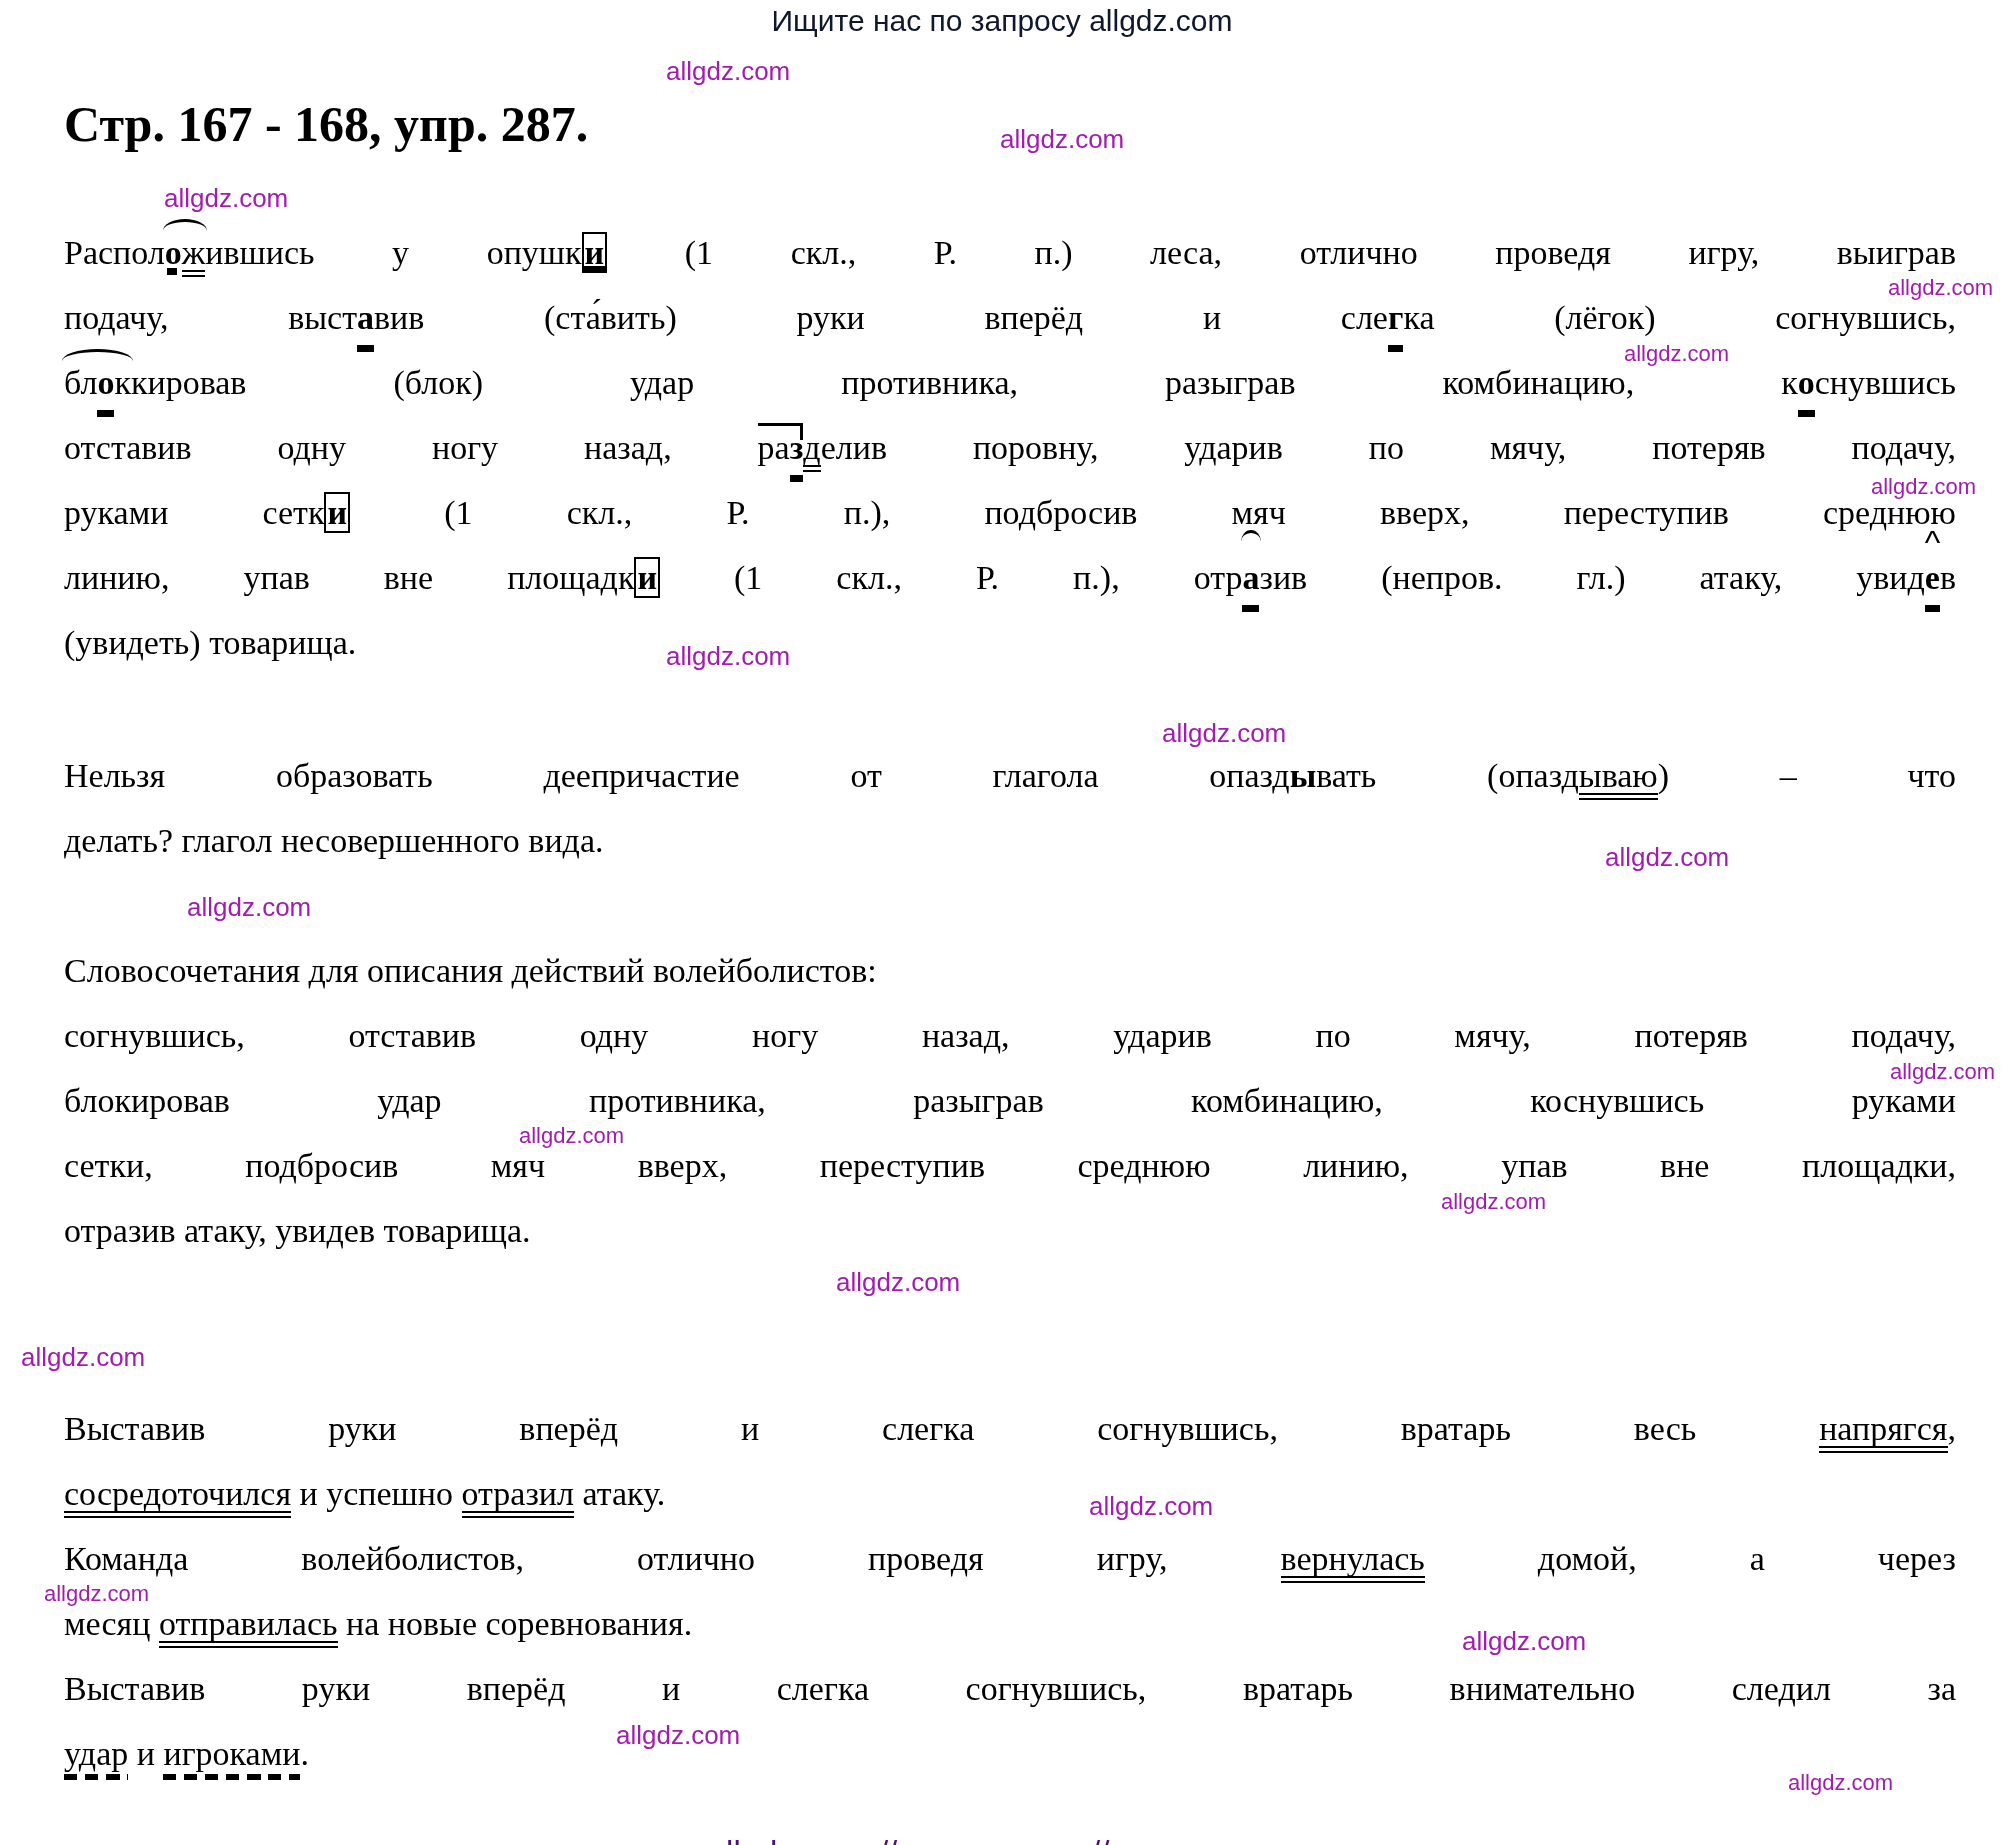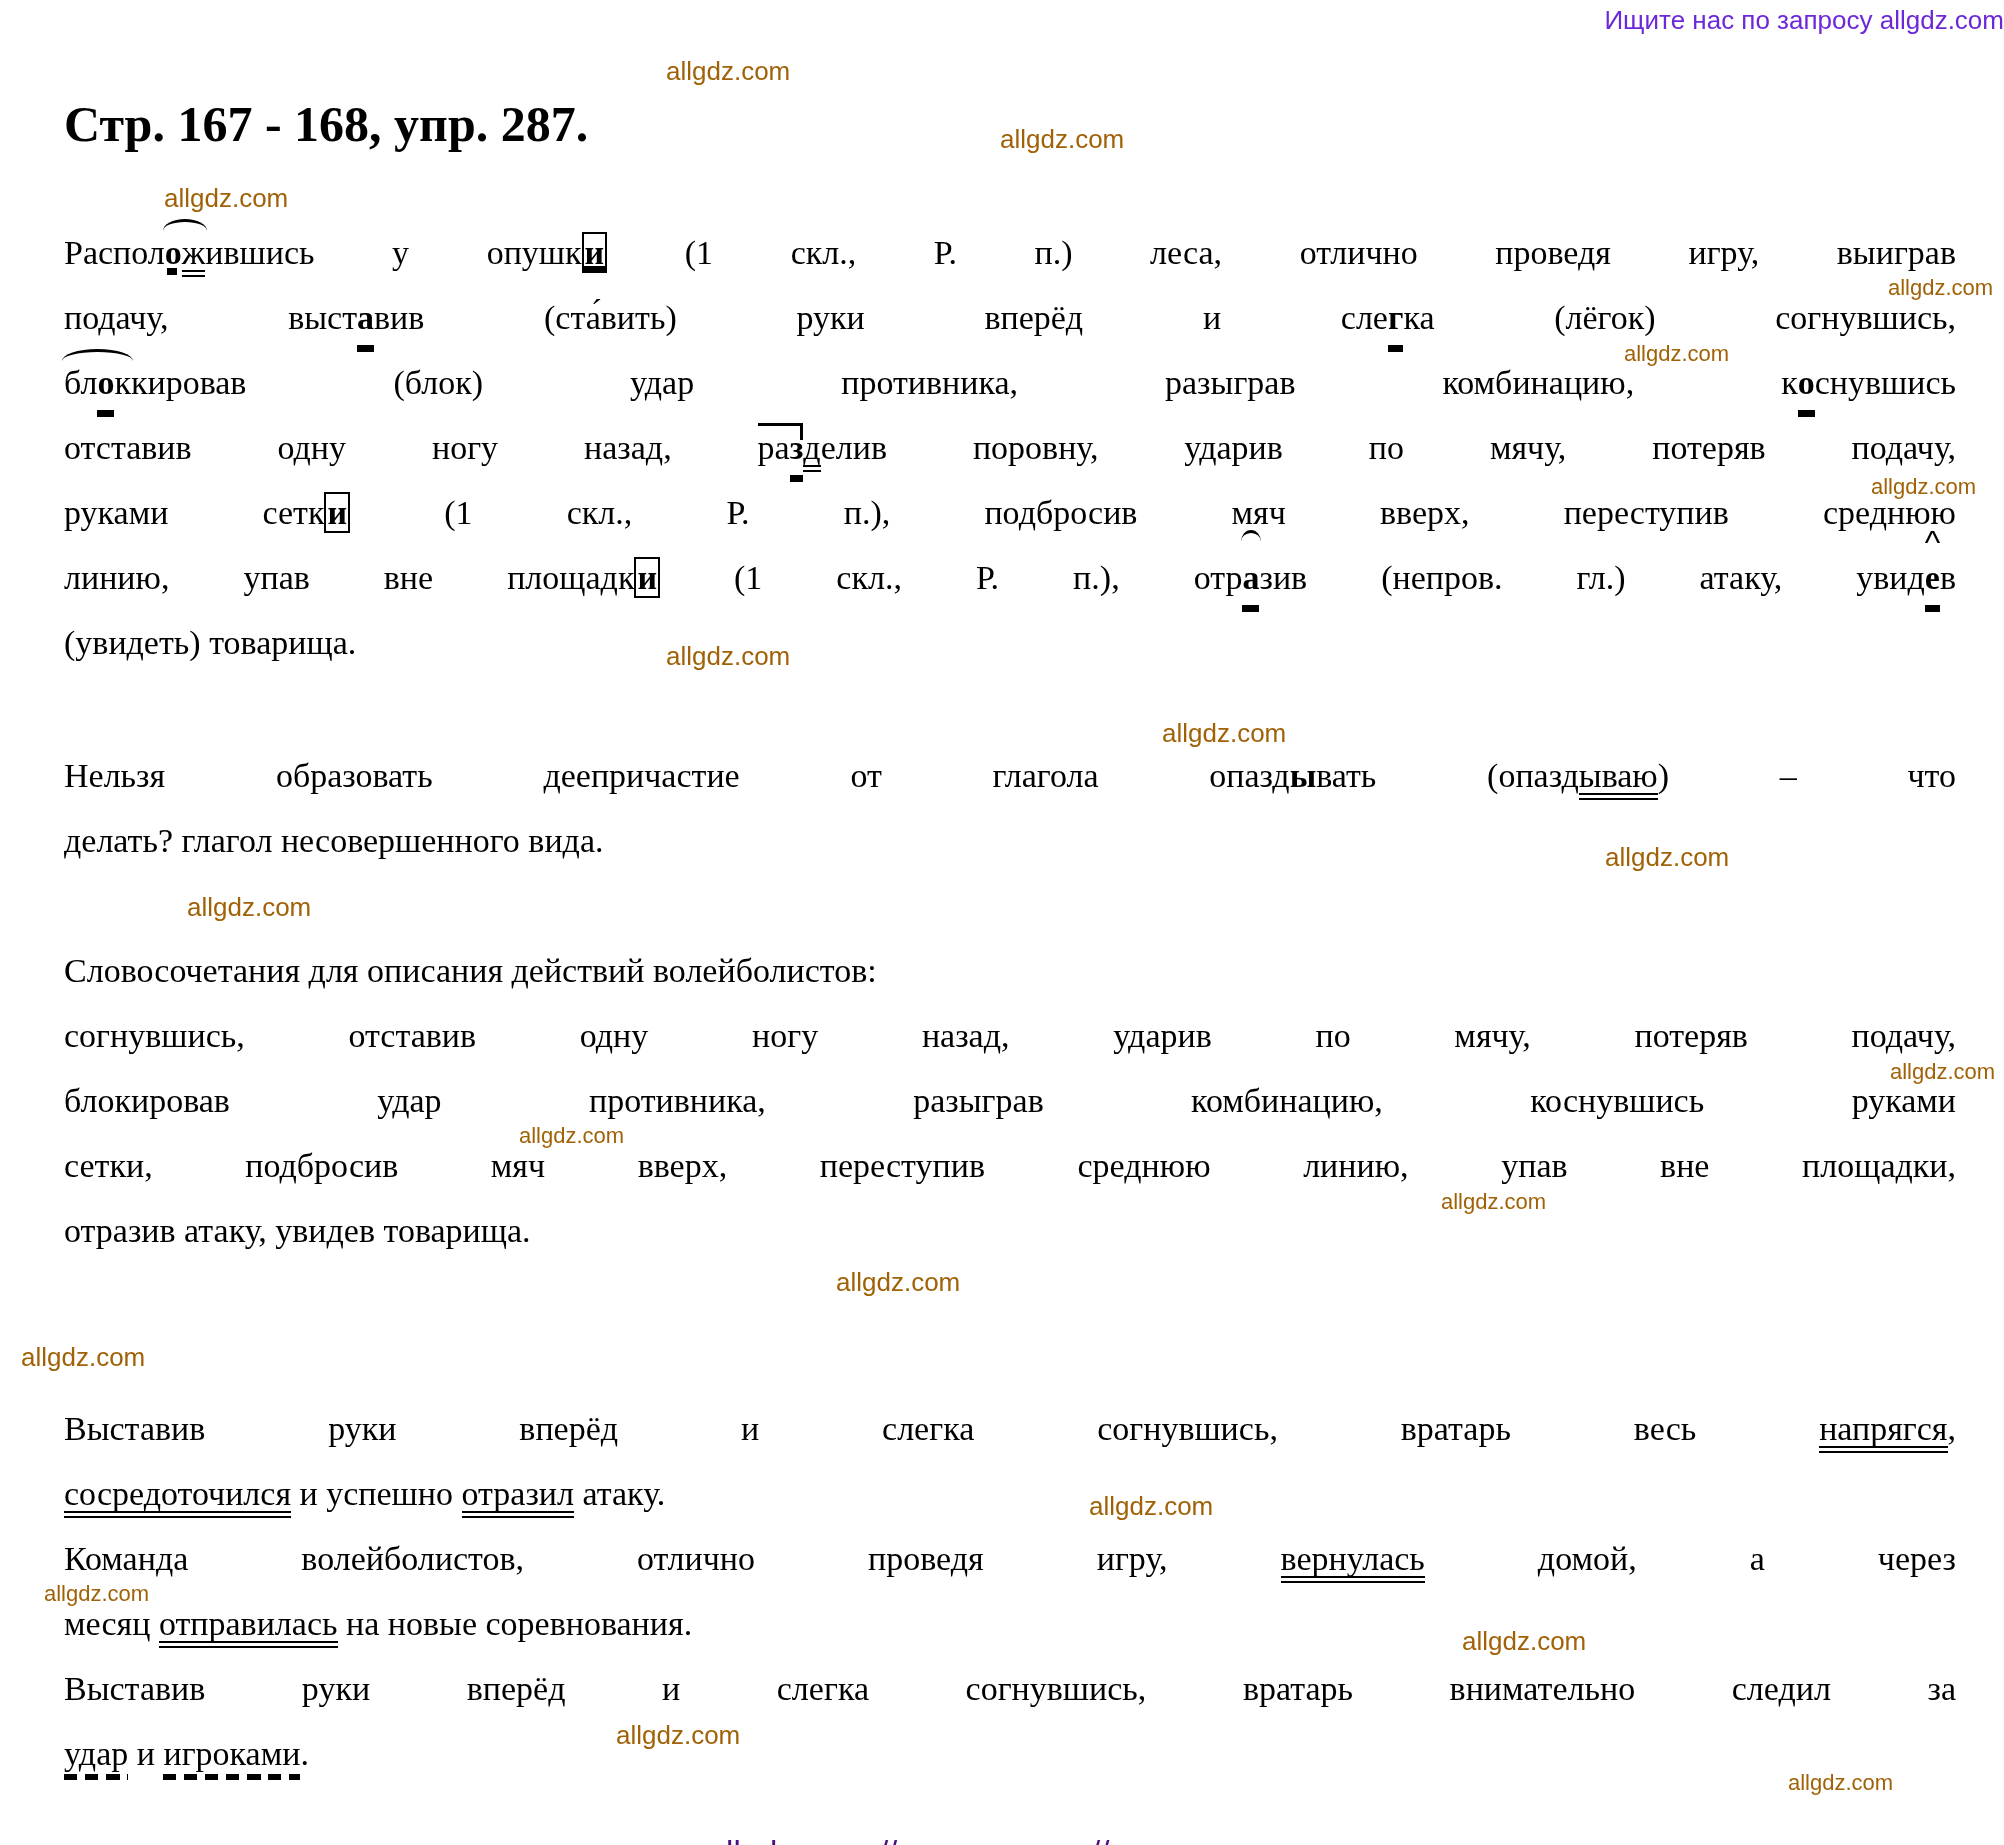--- a/index.html
+++ b/index.html
@@ -1,25 +1,25 @@
 <!DOCTYPE html>
 <html><head>
 <meta charset="utf-8">
 <style>
   html, body { margin:0; padding:0; background:#ffffff; }
   body { width:2004px; height:1845px; position:relative; overflow:hidden; }
   .page { position:absolute; left:0; top:0; width:2004px; height:1845px; }
 
-  .top-banner { position:absolute; left:0; right:0; top:0; height:42px; text-align:right;
-    font-family:"Liberation Sans", sans-serif; font-size:26px; color:#6d28d9; line-height:41px; }
+  .top-banner { position:absolute; left:0; right:0; top:0; height:42px; text-align:center;
+    font-family:"Liberation Sans", sans-serif; font-size:30px; color:#0f172a; line-height:41px; }
   .bottom-banner { position:absolute; left:0; right:0; top:1804px; text-align:center;
     font-family:"Liberation Sans", sans-serif; font-size:33px; color:#4a1080; line-height:41px;margin-top:28px; }
   .bottom-banner span.sep { margin:0 13.5px; }
 
-  .wm { position:absolute; font-family:"Liberation Sans", sans-serif; font-size:26px; color:#a16207; white-space:nowrap; line-height:27px; }
+  .wm { position:absolute; font-family:"Liberation Sans", sans-serif; font-size:26px; color:#a21caf; white-space:nowrap; line-height:27px; }
   .wm.small { font-size:22px; }
 
   .title { position:absolute; left:64px; top:95px; font-family:"Liberation Serif", serif; font-weight:bold;
     font-size:50px; color:#000; line-height:58px; }
 
   .para { position:absolute; left:64px; width:1892px; font-family:"Liberation Serif", serif;
     font-size:34px; color:#000; line-height:65px; text-align:justify; }
   .line { display:block; text-align:justify; text-align-last:justify; white-space:nowrap; height:65px; }
   .line.last { text-align-last:left; }
 

